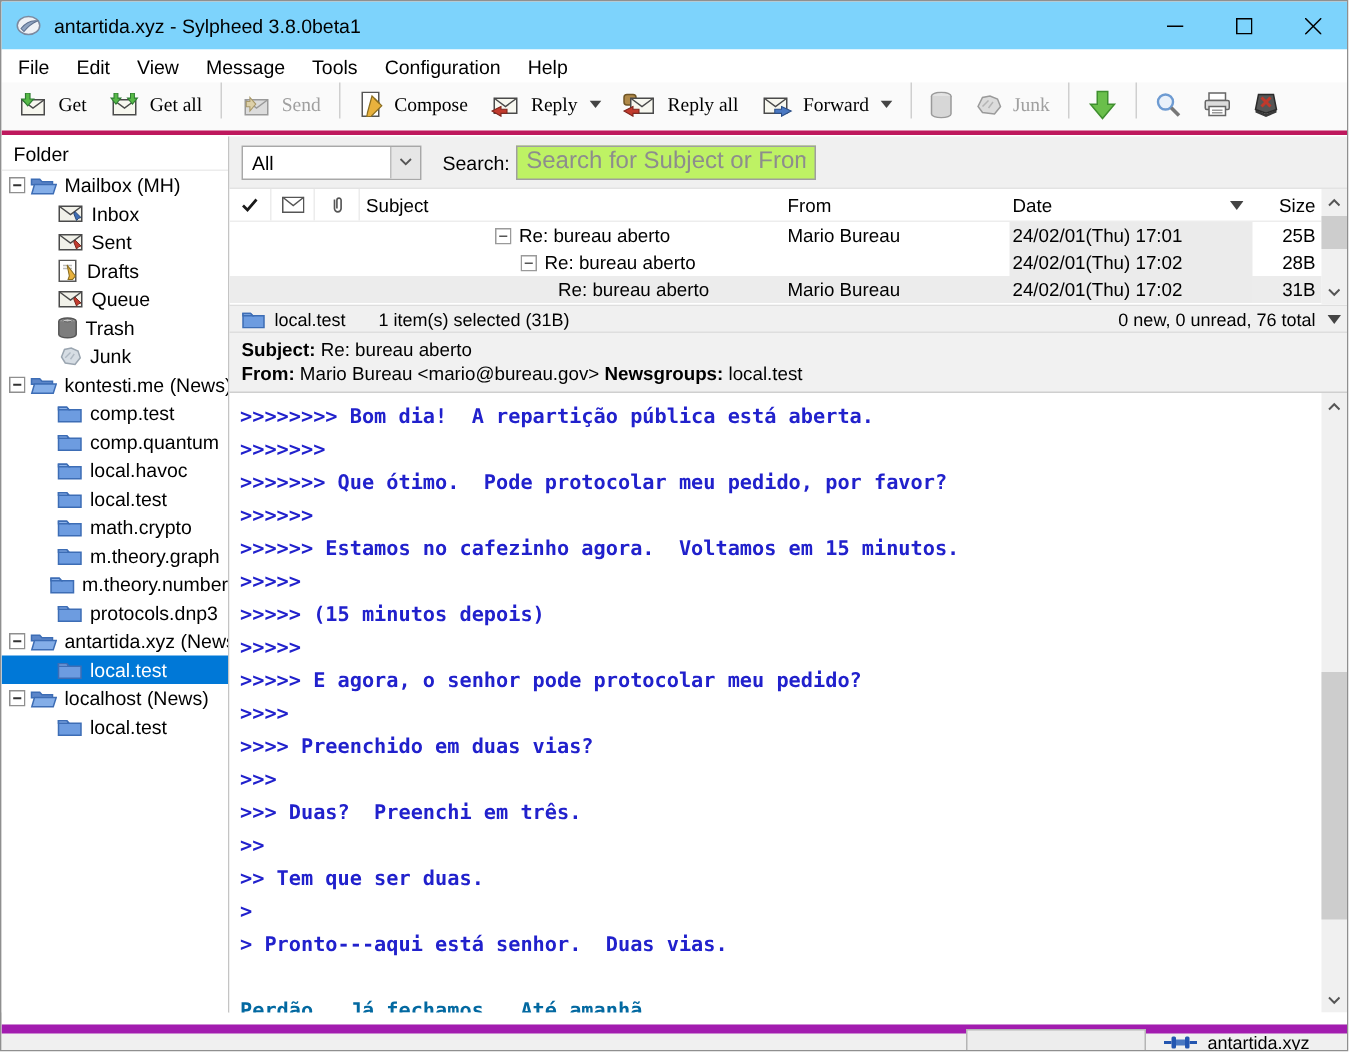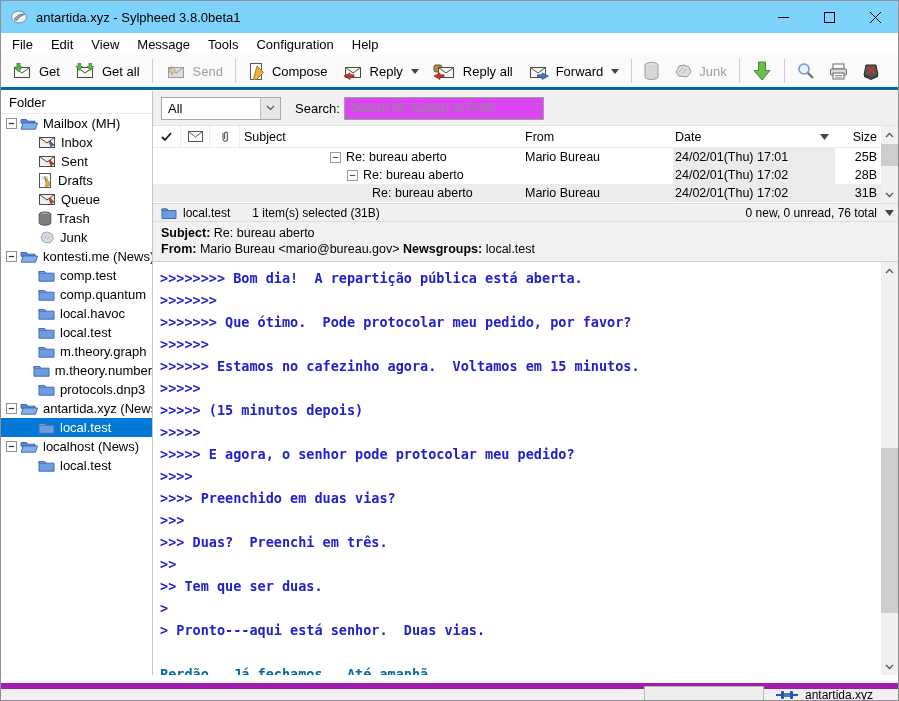--- a/index.html
+++ b/index.html
@@ -14,22 +14,22 @@
   .titlebar { height: 32px; background:#7dd3fc; display:flex; align-items:center; }
   .titlebar .appicon { margin:0 8px 0 9px; display:flex; }
   .titlebar .title { flex:1; font-size:13px; color:#000; white-space:nowrap; }
   .wbtn { width:46px; height:32px; display:flex; align-items:center; justify-content:center;
           font-size:14px; color:#000; font-weight:300; }
   .wbtn svg { display:block; }
   
   .menubar { height:22px; background:#fff; display:flex; align-items:center; padding-left:2px; }
   .menu-item { padding:2px 9px; cursor:default; }
   
-  .toolbar { height:35px; background:#fafafa; border-bottom:3px solid #0369a1;
-             display:flex; align-items:center; padding:0 3px; }
+  .toolbar { height:35px; background:#fafafa; border-bottom:3px solid #be185d;
+             display:flex; padding:0 3px;font-family:Liberation Serif, serif; }
   .tbtn { display:flex; align-items:center; gap:6px; height:29px; padding:0 7px;
           border-radius:2px; white-space:nowrap; }
   .tbtn .lbl { font-size:13px; }
   .tbtn.disabled .lbl { color:#a0a0a0; }
   .tsep { width:1px; height:24px; background:#cfcfcf; margin:0 5px; }
   .drop { margin-left:2px; }
   
   .main { position:absolute; top:90px; left:0; right:0; bottom:25px; display:flex; }
   .folder-pane { width:152px; background:#fff; border-right:1px solid #c4c4c4;
                  display:flex; flex-direction:column; overflow:hidden; }
@@ -44,21 +44,21 @@
   .content { flex:1; display:flex; flex-direction:column; min-width:0; }
   .filterbar { height:35px; background:#f0f0f0; display:flex; align-items:center;
                padding:0 8px; border-bottom:1px solid #e3e3e3; }
   .combo { width:120px; height:23px; background:#fff; border:1px solid #a8a8a8;
            display:flex; align-items:center; }
   .combo .val { flex:1; padding-left:6px; }
   .combo .cbtn { width:20px; height:21px; background:#e6e6e6; border-left:1px solid #bdbdbd;
                  display:flex; align-items:center; justify-content:center; }
   .search-label { margin:0 4px 0 14px; }
   .search-input { width:200px; height:23px; border:1px solid #9f9f9f; padding:0 6px;
-                  font-family:"Liberation Sans",sans-serif; font-size:12px; background:#d946ef; }
+                  font-family:"Liberation Sans",sans-serif; font-size:16px; background:#bef264; }
   .search-input::placeholder { color:#8d8d8d; }
   
   .listwrap { position:relative; height:77px; background:#fff; }
   .list-inner { position:absolute; left:0; top:0; right:17px; bottom:0; }
   .list-header { height:22px; display:flex; align-items:center; border-bottom:1px solid #ededed;
                  font-size:12.5px; }
   .hcell { display:flex; align-items:center; height:100%; }
   .c-check { width:28px; justify-content:center; border-right:1px solid #ececec; }
   .c-env   { width:29px; justify-content:center; border-right:1px solid #ececec; }
   .c-clip  { width:30px; justify-content:center; border-right:1px solid #ececec; }
@@ -420,20 +420,30 @@
           </div>
           <div class="tree-row">
             <span class="spacer1"></span>
             <span class="icon ficon">
               <svg width="17" height="13" viewBox="0 0 17 13">
                 <path d="M1 2.5 h5.5 l1.5 1.7 H16 v8 H1 Z" fill="#6d9ce0" stroke="#3d6db5"></path>
                 <path d="M1 2.5 h5.5 l1.5 1.7 H1 Z" fill="#8db3ea" stroke="#3d6db5"></path>
               </svg>
             </span>
             <span>local.test</span>
+          </div>
+          <div class="tree-row">
+            <span class="spacer1"></span>
+            <span class="icon ficon">
+              <svg width="17" height="13" viewBox="0 0 17 13">
+                <path d="M1 2.5 h5.5 l1.5 1.7 H16 v8 H1 Z" fill="#6d9ce0" stroke="#3d6db5"></path>
+                <path d="M1 2.5 h5.5 l1.5 1.7 H1 Z" fill="#8db3ea" stroke="#3d6db5"></path>
+              </svg>
+            </span>
+            <span>math.crypto</span>
           </div>
           <div class="tree-row">
             <span class="spacer1"></span>
             <span class="icon ficon">
               <svg width="17" height="13" viewBox="0 0 17 13">
                 <path d="M1 2.5 h5.5 l1.5 1.7 H16 v8 H1 Z" fill="#6d9ce0" stroke="#3d6db5"></path>
                 <path d="M1 2.5 h5.5 l1.5 1.7 H1 Z" fill="#8db3ea" stroke="#3d6db5"></path>
               </svg>
             </span>
             <span>m.theory.graph</span>

